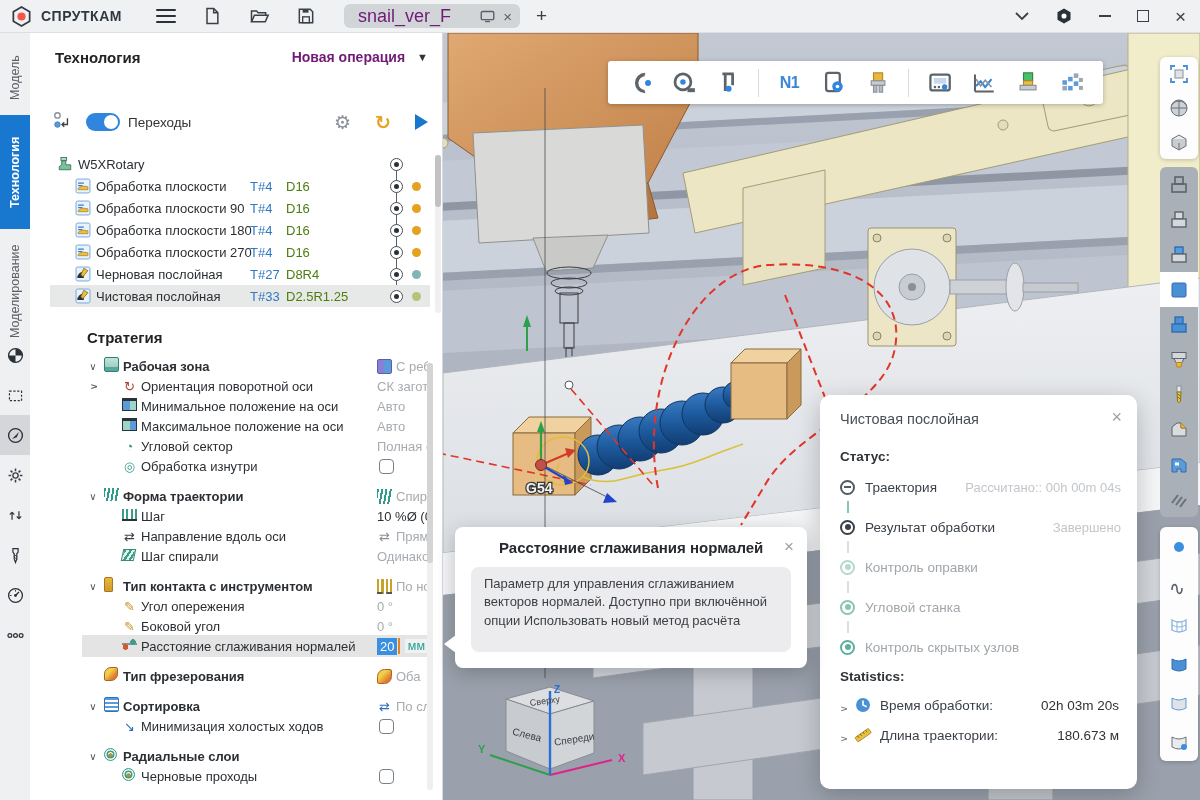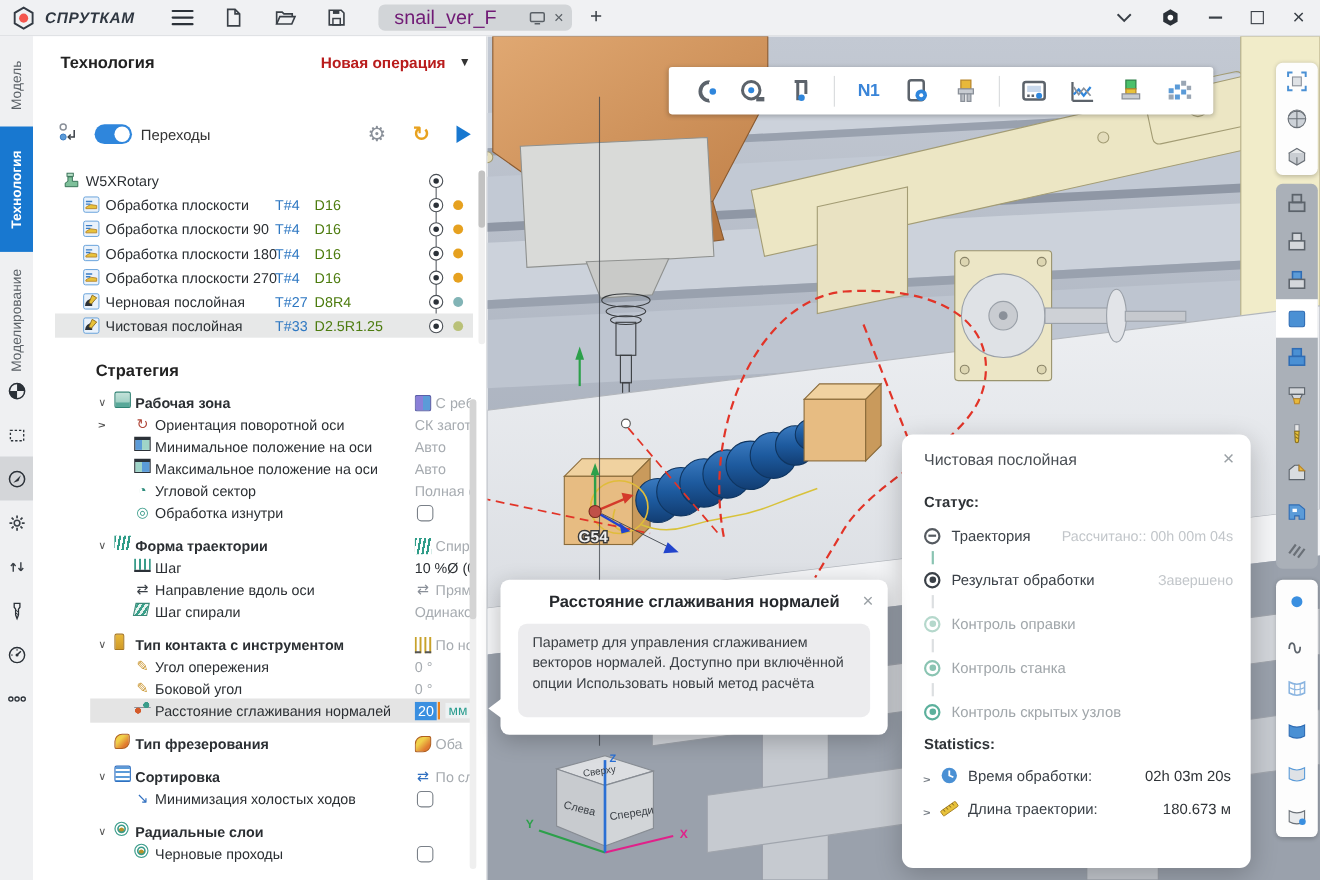--- a/index.html
+++ b/index.html
@@ -2,21 +2,21 @@
 <html><head>
 <meta charset="utf-8">
 <style>
   html,body{margin:0;padding:0;background:#666;}
   *{box-sizing:border-box;font-family:"Liberation Sans","DejaVu Sans",sans-serif;}
   .app{position:relative;width:1200px;height:800px;background:#fff;overflow:hidden;}
 
   
   .titlebar{position:absolute;left:0;top:0;width:1200px;height:33px;background:#f0f1f3;border-bottom:1px solid #dcdee1;display:flex;align-items:center;}
   .tb-logo{margin-left:10px;display:flex;align-items:center;}
-  .tb-appname{margin-left:8px;font-size:14px;font-weight:700;color:#2f3741;letter-spacing:.5px;font-style:italic;}
+  .tb-appname{margin-left:8px;font-size:14px;font-weight:700;color:#2f3741;letter-spacing:.5px;}
   .tb-burger{margin-left:34px;width:20px;cursor:pointer;}
   .tb-burger i{display:block;height:2.5px;background:#2b3138;margin:3.5px 0;border-radius:1px;}
   .tb-ic{margin-left:26px;display:flex;align-items:center;cursor:pointer;}
   .tb-tab{margin-left:28px;width:176px;height:24px;background:#d2d5d8;border-radius:6px;display:flex;align-items:center;padding:0 8px 0 14px;}
   .tb-tab-label{font-size:18px;color:#701a75;flex:1;}
   .tb-tab-x{color:#5a6066;font-size:15px;margin-left:8px;cursor:pointer;}
   .tb-plus{margin-left:16px;color:#3a4047;font-size:19px;font-weight:400;cursor:pointer;}
   .tb-right{margin-left:auto;display:flex;align-items:center;gap:26px;margin-right:14px;}
   .tb-min{width:12px;height:2px;background:#3a4047;}
   .tb-max{width:12px;height:12px;border:1.8px solid #3a4047;}
@@ -27,21 +27,21 @@
   .ls-tab{writing-mode:vertical-rl;transform:rotate(180deg);display:flex;align-items:center;justify-content:center;width:30px;font-size:12.5px;color:#5a6066;cursor:pointer;}
   .ls-tab.active{background:#1878d0;color:#fff;font-weight:700;}
   .ls-tools{position:absolute;left:0;top:302px;width:30px;}
   .ls-cell{width:30px;height:40px;display:flex;align-items:center;justify-content:center;cursor:pointer;}
   .ls-cell.active{background:#d4d6d9;}
 
   
   .tech{position:absolute;left:30px;top:33px;width:413px;height:767px;background:#fff;border-right:1px solid #d6d9dc;}
   .tp-header{position:absolute;left:25px;top:12px;right:14px;height:24px;display:flex;align-items:center;}
   .tp-title{font-size:15px;font-weight:700;color:#222;}
-  .tp-newop{margin-left:auto;font-size:14px;font-weight:700;color:#b91c1c;cursor:pointer;}
+  .tp-newop{margin-left:auto;font-size:14px;font-weight:700;color:#701a75;cursor:pointer;}
   .tp-caret{margin-left:12px;color:#333;font-size:11px;cursor:pointer;}
   .tp-toolbar{position:absolute;left:22px;top:76px;right:14px;height:26px;display:flex;align-items:center;text-align:right;}
   .toggle{margin-left:14px;width:34px;height:18px;border-radius:9px;background:#2f86dc;position:relative;cursor:pointer;}
   .toggle i{position:absolute;right:2px;top:2px;width:14px;height:14px;border-radius:50%;background:#fff;}
   .tp-toggle-label{margin-left:8px;font-size:13.5px;color:#333;}
   .tp-gear{margin-left:auto;font-size:19px;color:#8a9099;cursor:pointer;line-height:1;}
   .tp-refresh{margin-left:24px;font-size:19px;font-weight:700;color:#e8a21f;cursor:pointer;line-height:1;}
   .tp-play{margin-left:24px;width:0;height:0;border-left:13px solid #1878d0;border-top:8px solid transparent;border-bottom:8px solid transparent;cursor:pointer;}
 
   
@@ -973,21 +973,21 @@
           <span class="sp-item-value">Завершено</span>
         </div>
         <div class="sp-conn"></div>
         <div class="sp-item">
           <span class="s-radio dot" style="--c: #b5d8cc;"></span>
           <span class="sp-item-label gray">Контроль оправки</span>
         </div>
         <div class="sp-conn"></div>
         <div class="sp-item">
           <span class="s-radio dot" style="--c: #8ac4b2;"></span>
-          <span class="sp-item-label gray">Контроль станка</span>
+          <span class="sp-item-label gray">Угловой станка</span>
         </div>
         <div class="sp-conn"></div>
         <div class="sp-item">
           <span class="s-radio dot" style="--c: #5cb09c;"></span>
           <span class="sp-item-label gray">Контроль скрытых узлов</span>
         </div>
       </div>
     <span class="sp-stats-label" style="top:274px">Statistics:</span>
     <div class="sp-stats" id="spStats">
         <div class="sp-stat">

